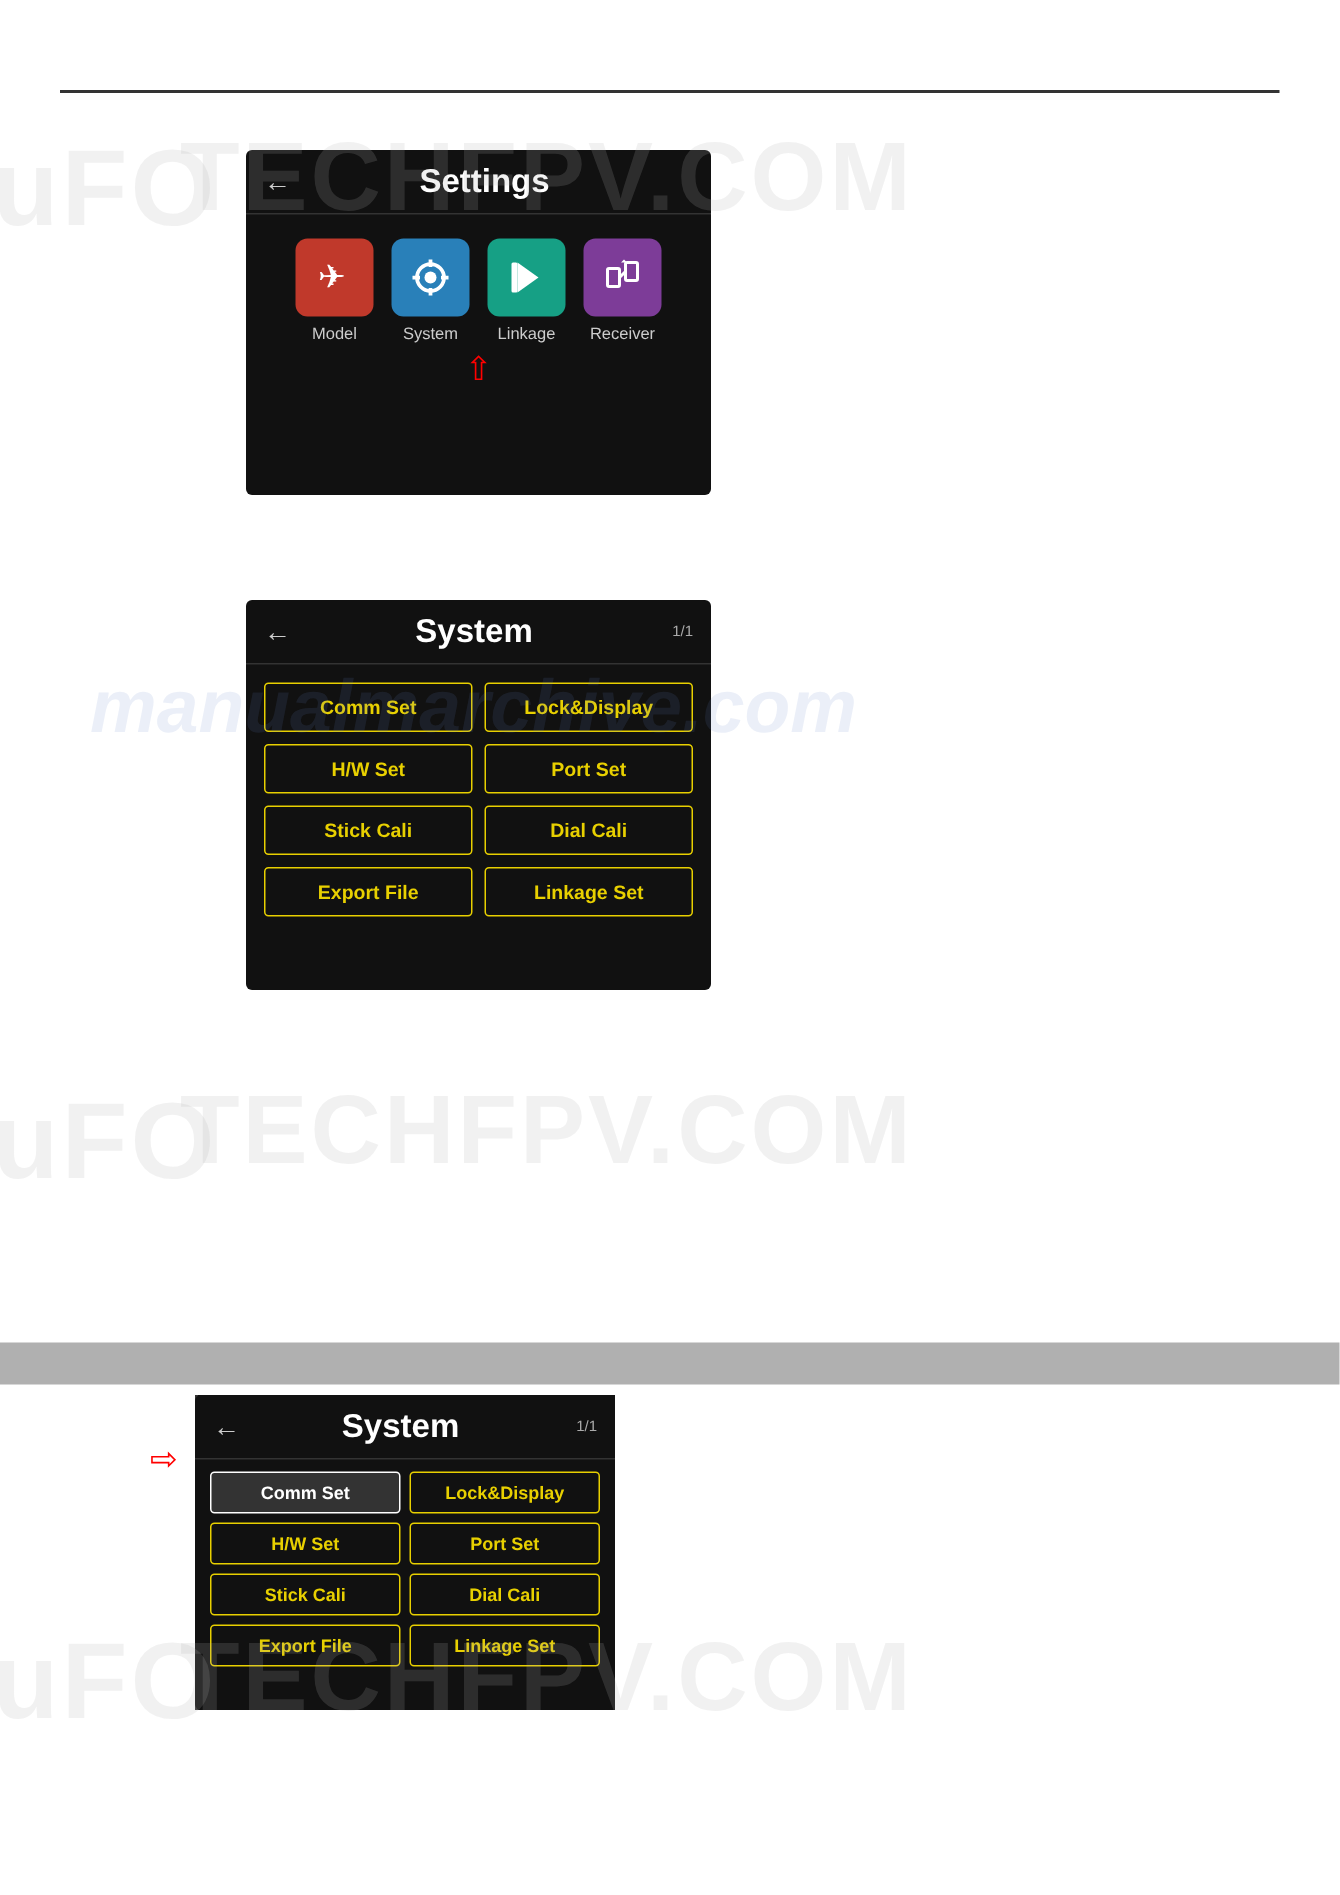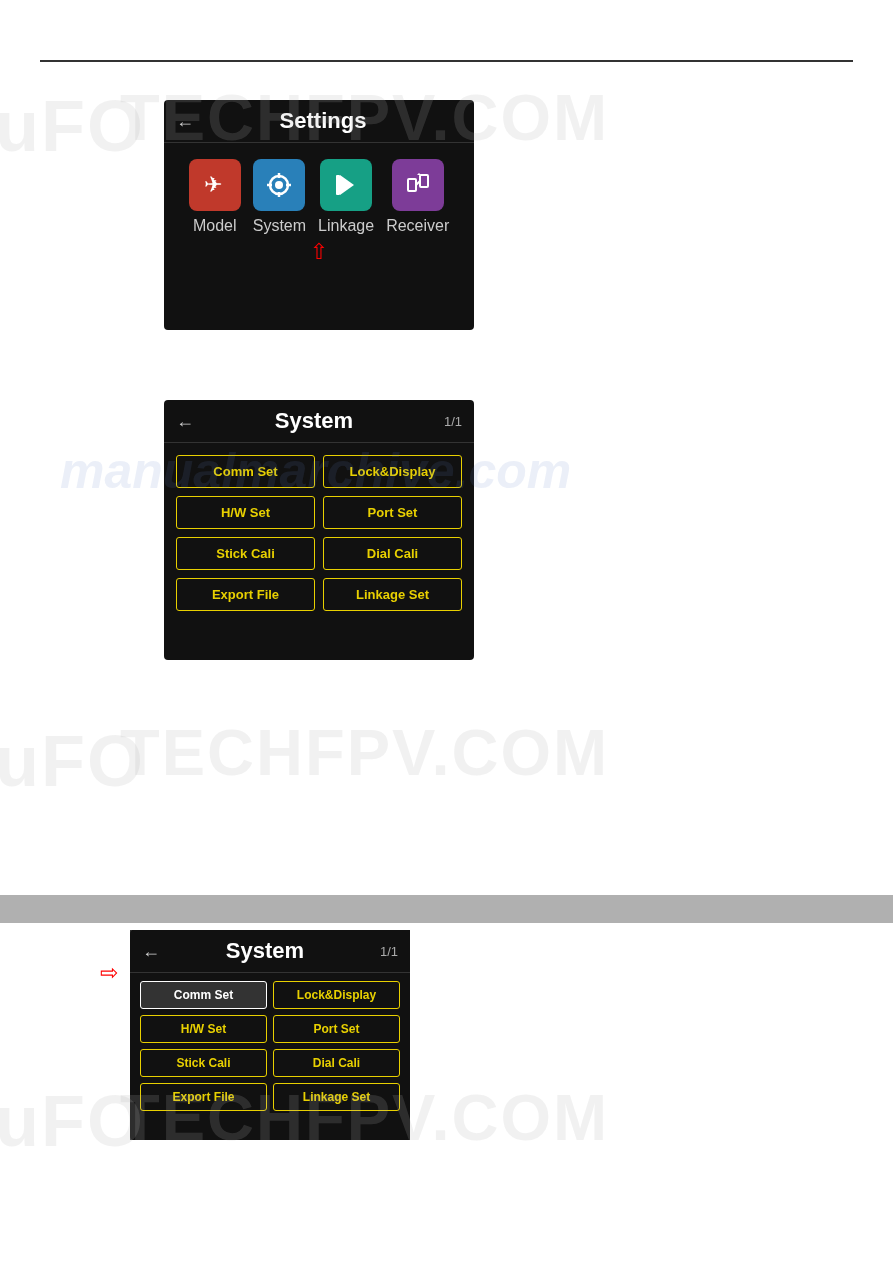--- a/index.html
+++ b/index.html
@@ -75,21 +75,21 @@
     }
     .screen-title {
       font-size: 22px;
       font-weight: bold;
       color: #fff;
       flex: 1;
       text-align: center;
       margin-right: 20px;
     }
     .screen-page {
-      font-size: 13px;
+      font-size: 10px;
       color: #aaa;
     }
 
     
     .icon-grid {
       display: flex;
       justify-content: center;
       gap: 12px;
       padding: 16px 12px 8px;
     }
@@ -102,21 +102,21 @@
     .icon-box {
       width: 52px;
       height: 52px;
       border-radius: 8px;
       display: flex;
       align-items: center;
       justify-content: center;
       font-size: 22px;
     }
     .icon-label {
-      font-size: 16px;
+      font-size: 11px;
       color: #ccc;
       text-align: center;
     }
     .icon-red { background: #c0392b; }
     .icon-blue { background: #2980b9; }
     .icon-teal { background: #16a085; }
     .icon-purple { background: #7d3c98; }
 
     .red-up-arrow {
       text-align: center;

